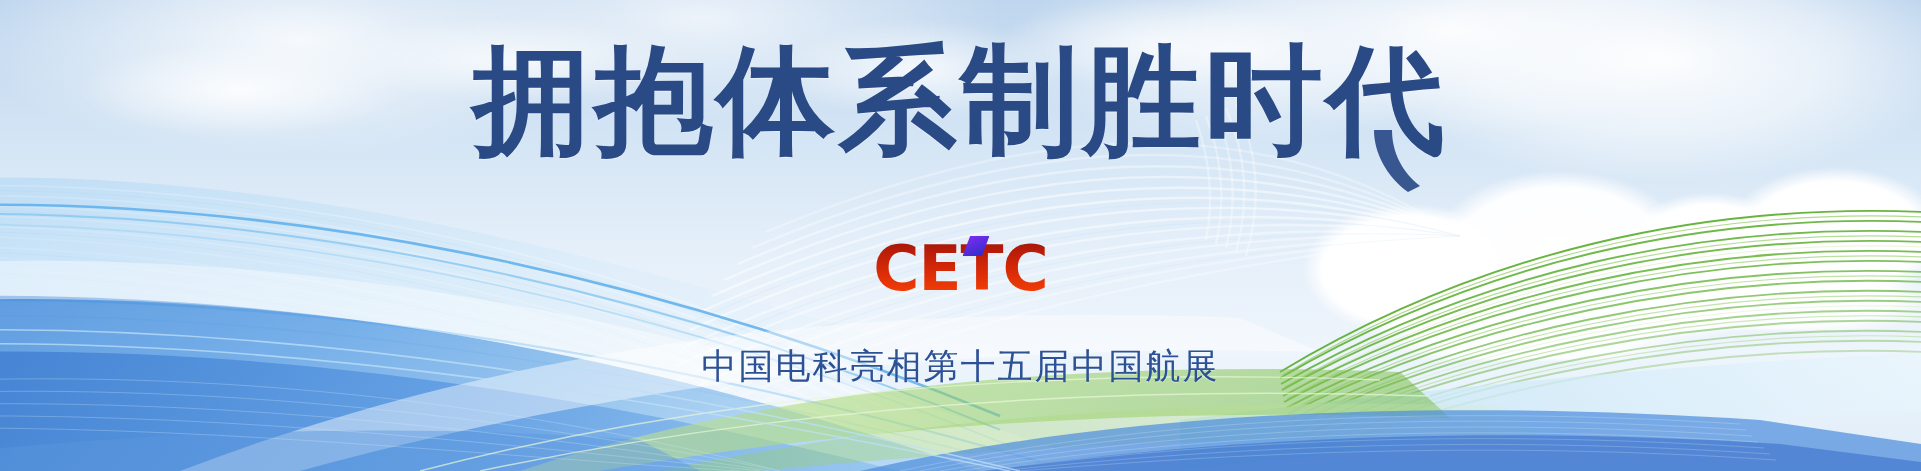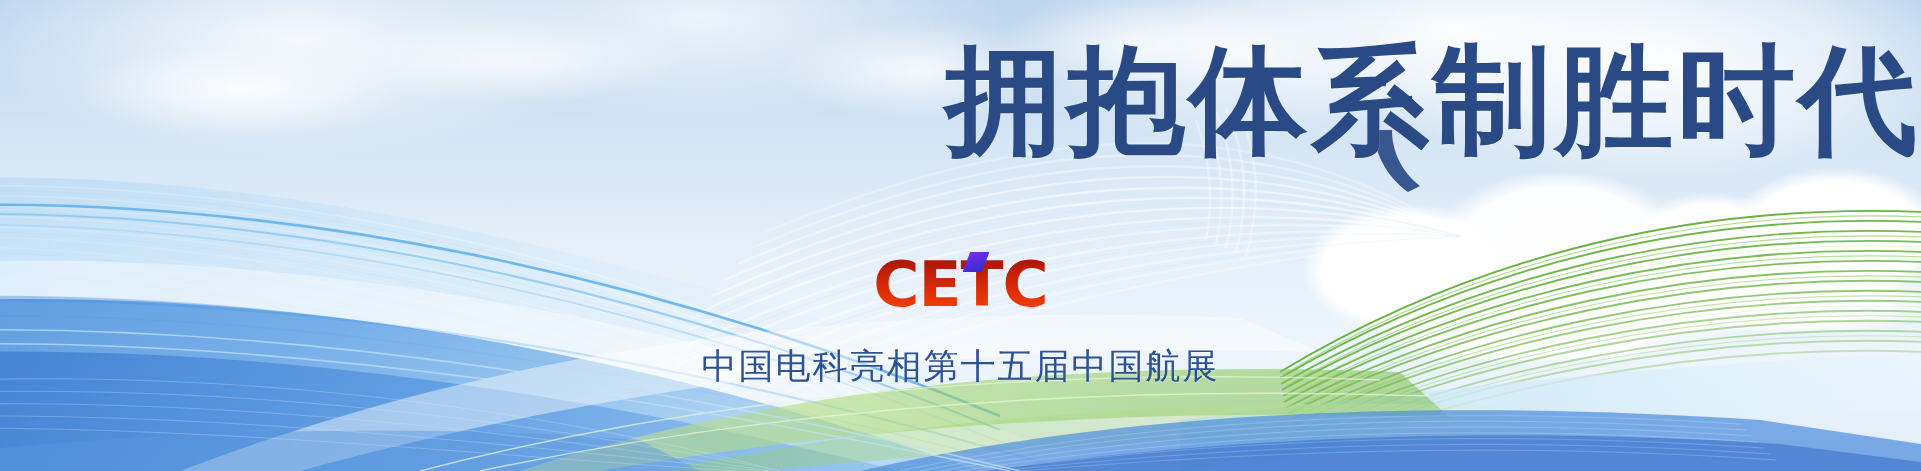--- a/index.html
+++ b/index.html
@@ -52,36 +52,36 @@
   }
 
   
   .layer{position:absolute;left:0;top:0;width:1921px;height:471px;}
 
   
   .content{position:absolute;left:0;top:0;width:1921px;height:471px;}
 
   .headline{
     position:absolute;left:0;top:34px;width:1921px;
-    text-align:right;
+    text-align:center;
     font-family:"Liberation Sans","DejaVu Sans",sans-serif;
     font-weight:bold;
     font-size:118px;
     line-height:1.12;
     letter-spacing:4px;
     color:#2a4a85;
     white-space:nowrap;
     text-shadow:0 1px 0 rgba(255,255,255,.35);
   }
 
   .logo-wrap{
     position:absolute;left:0;top:238px;width:1921px;
     display:flex;align-items:flex-start;justify-content:center;
   }
-  .logo{position:relative;height:62px;margin-top:16px;}
+  .logo{position:relative;height:62px;}
   .logo-text{
     font-family:"DejaVu Sans","Liberation Sans",sans-serif;
     font-weight:bold;
     font-size:63px;
     line-height:62px;
     letter-spacing:-1px;
     background:linear-gradient(180deg,#8e1207 0%,#b81c09 26%,#dd2d07 58%,#f03e06 82%,#ef3f07 100%);
     -webkit-background-clip:text;
     background-clip:text;
     color:transparent;

